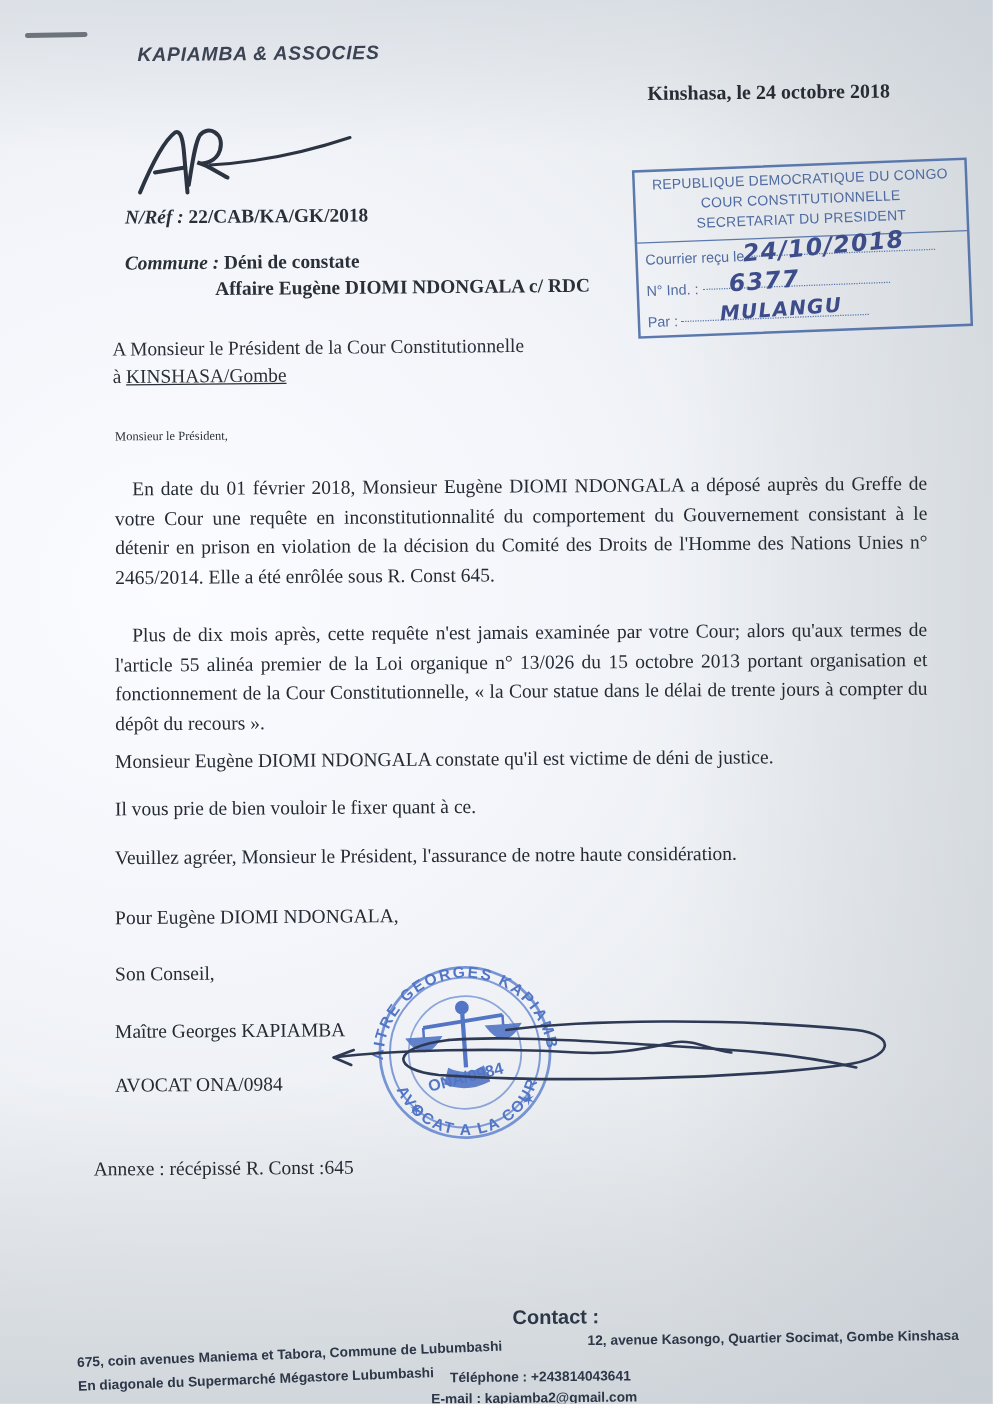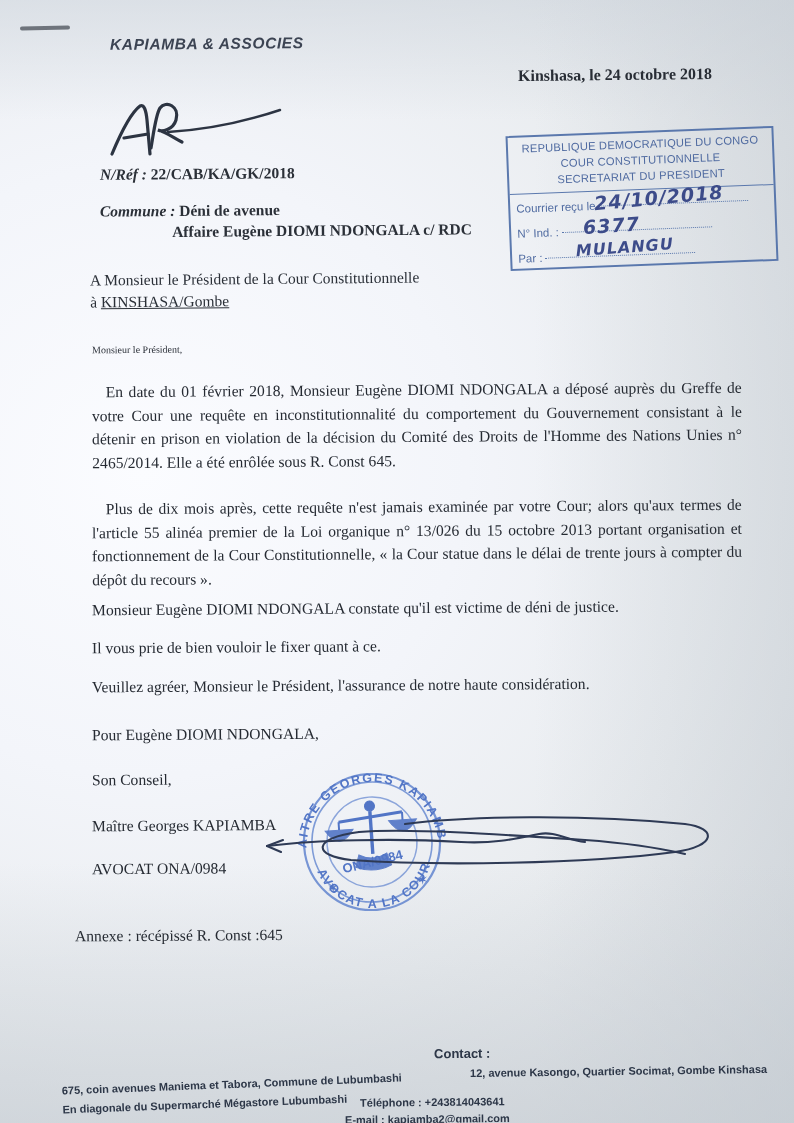--- a/index.html
+++ b/index.html
@@ -199,23 +199,22 @@
   
   .footer {
     position: absolute;
     left: 0; bottom: 0; width: 100%;
     font-family: "Liberation Sans", sans-serif;
     color: #2d3748;
     font-weight: bold;
   }
   .footer-contact {
     position: absolute; left: 410px; top: -77px;
-    font-size: 13px;
+    font-size: 16px;
     transform: rotate(-0.6deg);
-    margin-left: 24px;
   }
   .footer-left {
     position: absolute; left: 62px; top: -48px;
     font-size: 11px;
     line-height: 1.7;
     transform: rotate(-2.2deg);
     white-space: nowrap;
   }
   .footer-right {
     position: absolute; left: 470px; top: -58px;
@@ -262,21 +261,21 @@
     </g>
   </svg>
 
   <div class="ref-line">
     <span class="lbl">N/Réf :</span>
     <span class="val">22/CAB/KA/GK/2018</span>
   </div>
 
   <div class="concerne">
     <span class="lbl">Commune :</span>
-    <span class="val">Déni de avenue</span>
+    <span class="val">Déni de constate</span>
     <span class="l2 val">Affaire Eugène DIOMI NDONGALA c/ RDC</span>
   </div>
 
   <div class="addressee">
     <div>A Monsieur le Président de la Cour Constitutionnelle</div>
     <div><span>à </span><span class="underline">KINSHASA/Gombe</span></div>
   </div>
 
   <div class="salutation">Monsieur le Président,</div>
 

